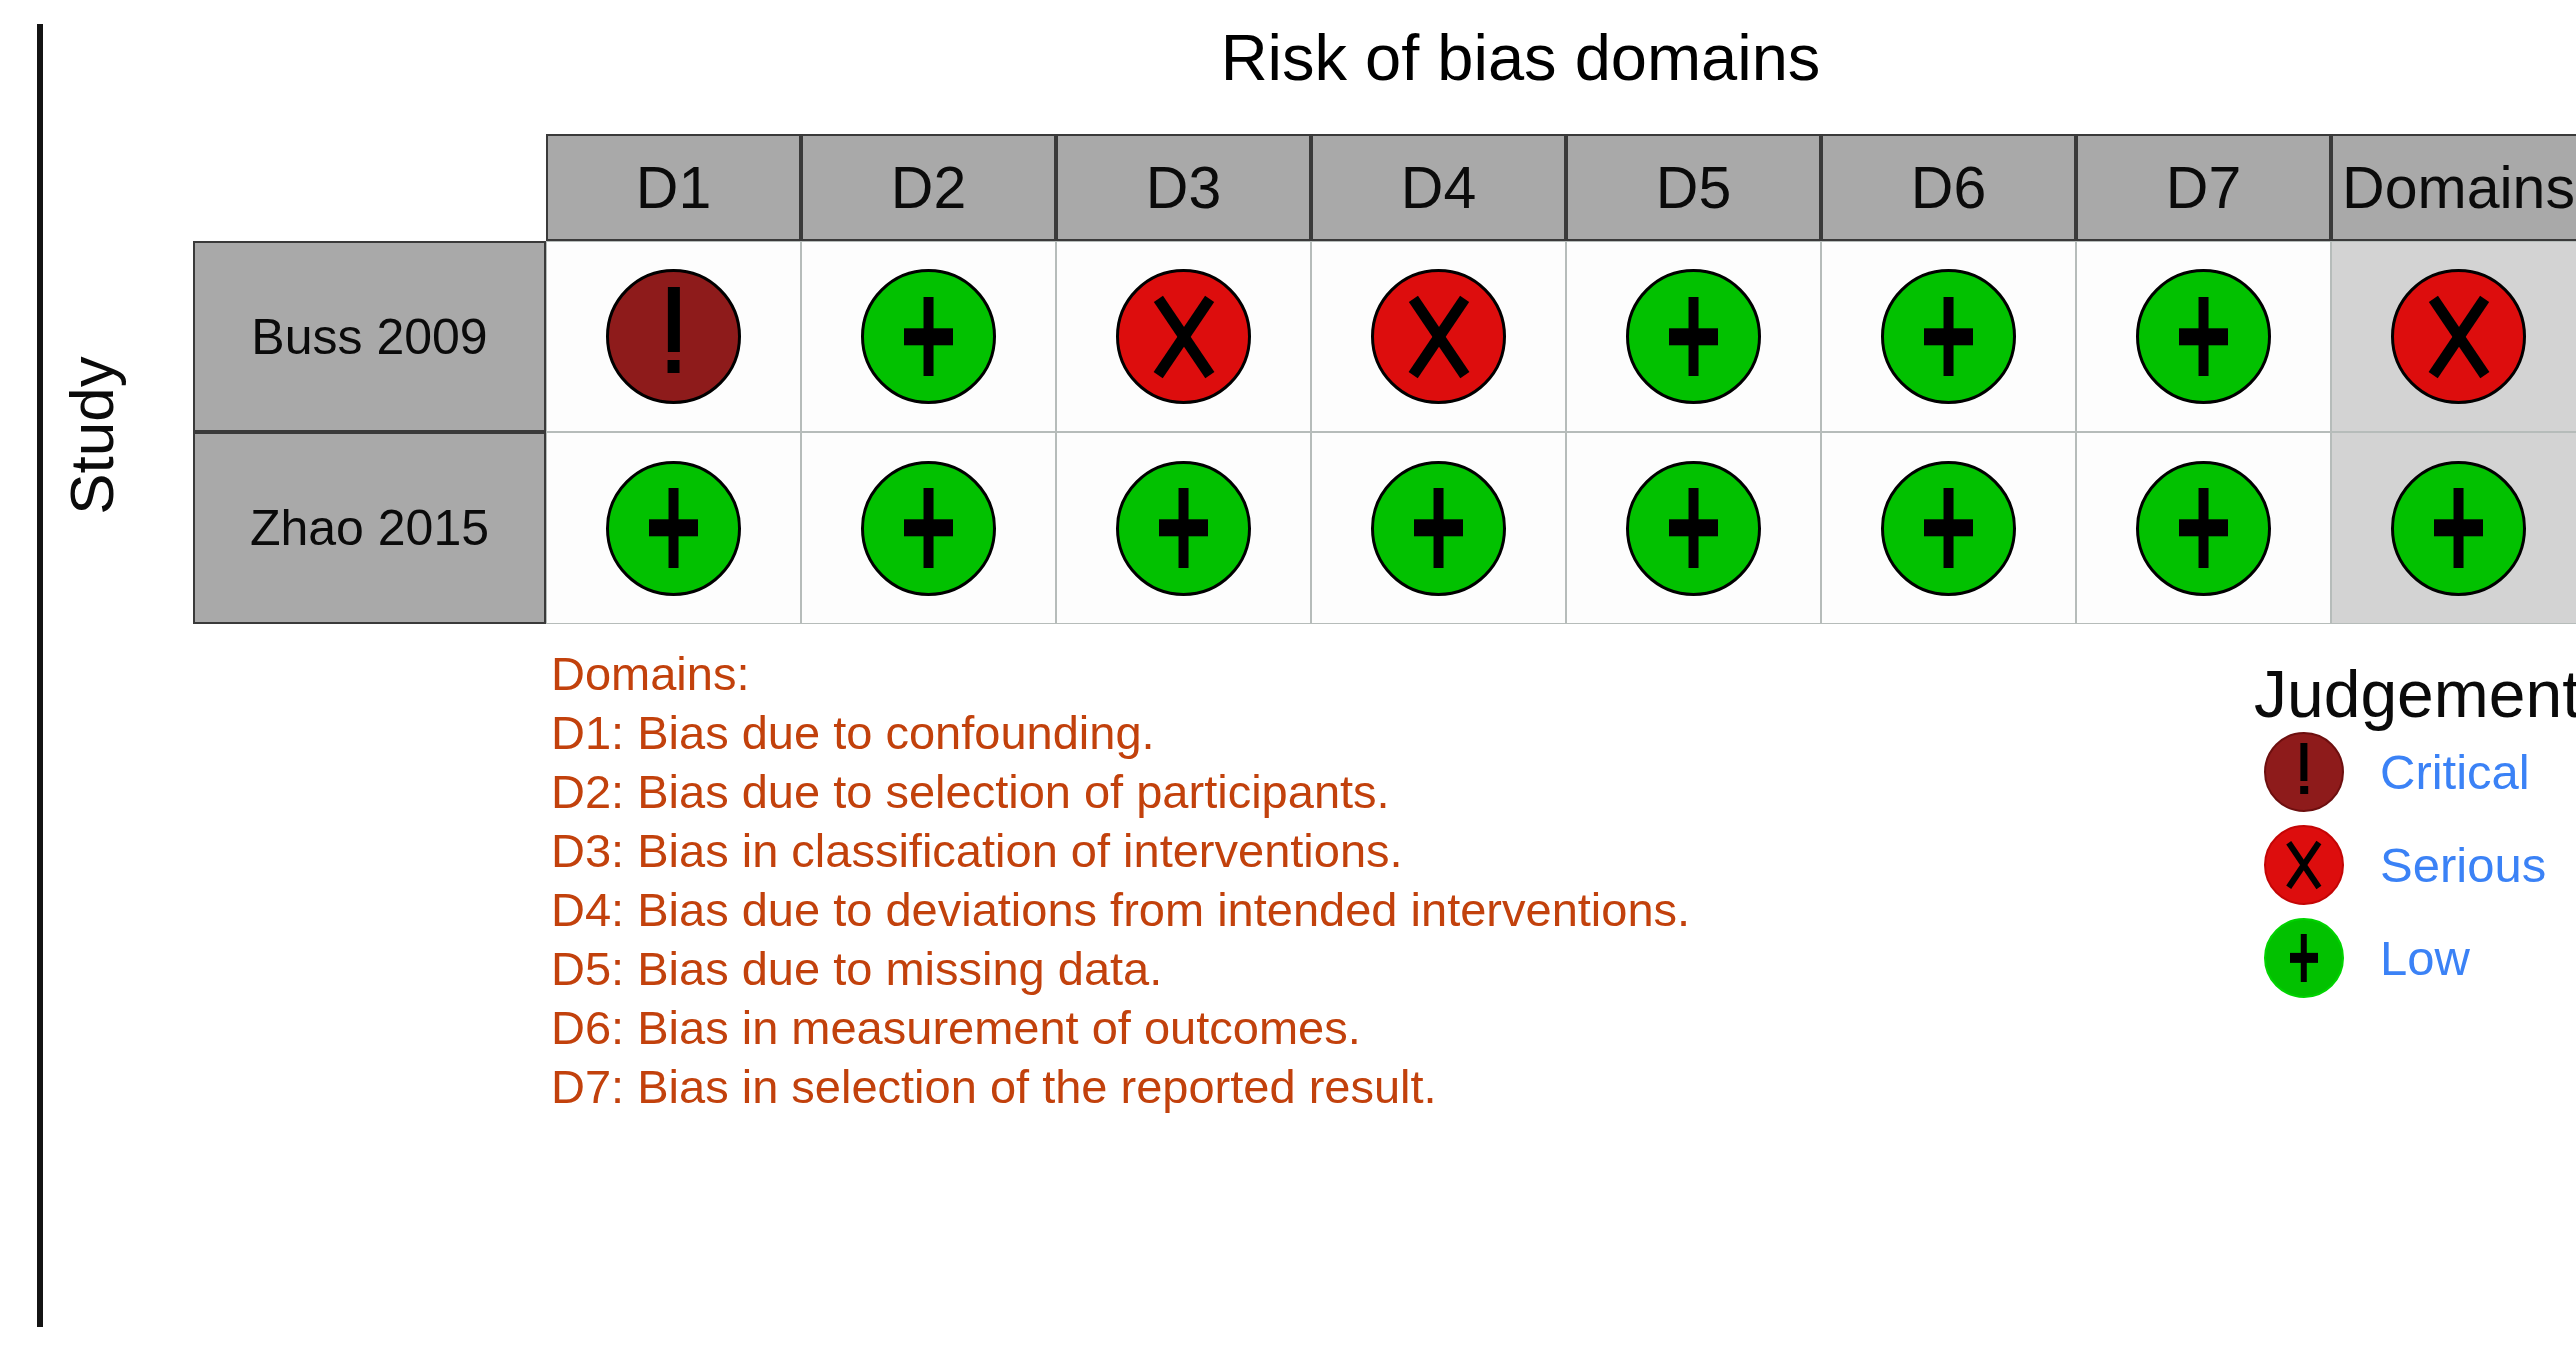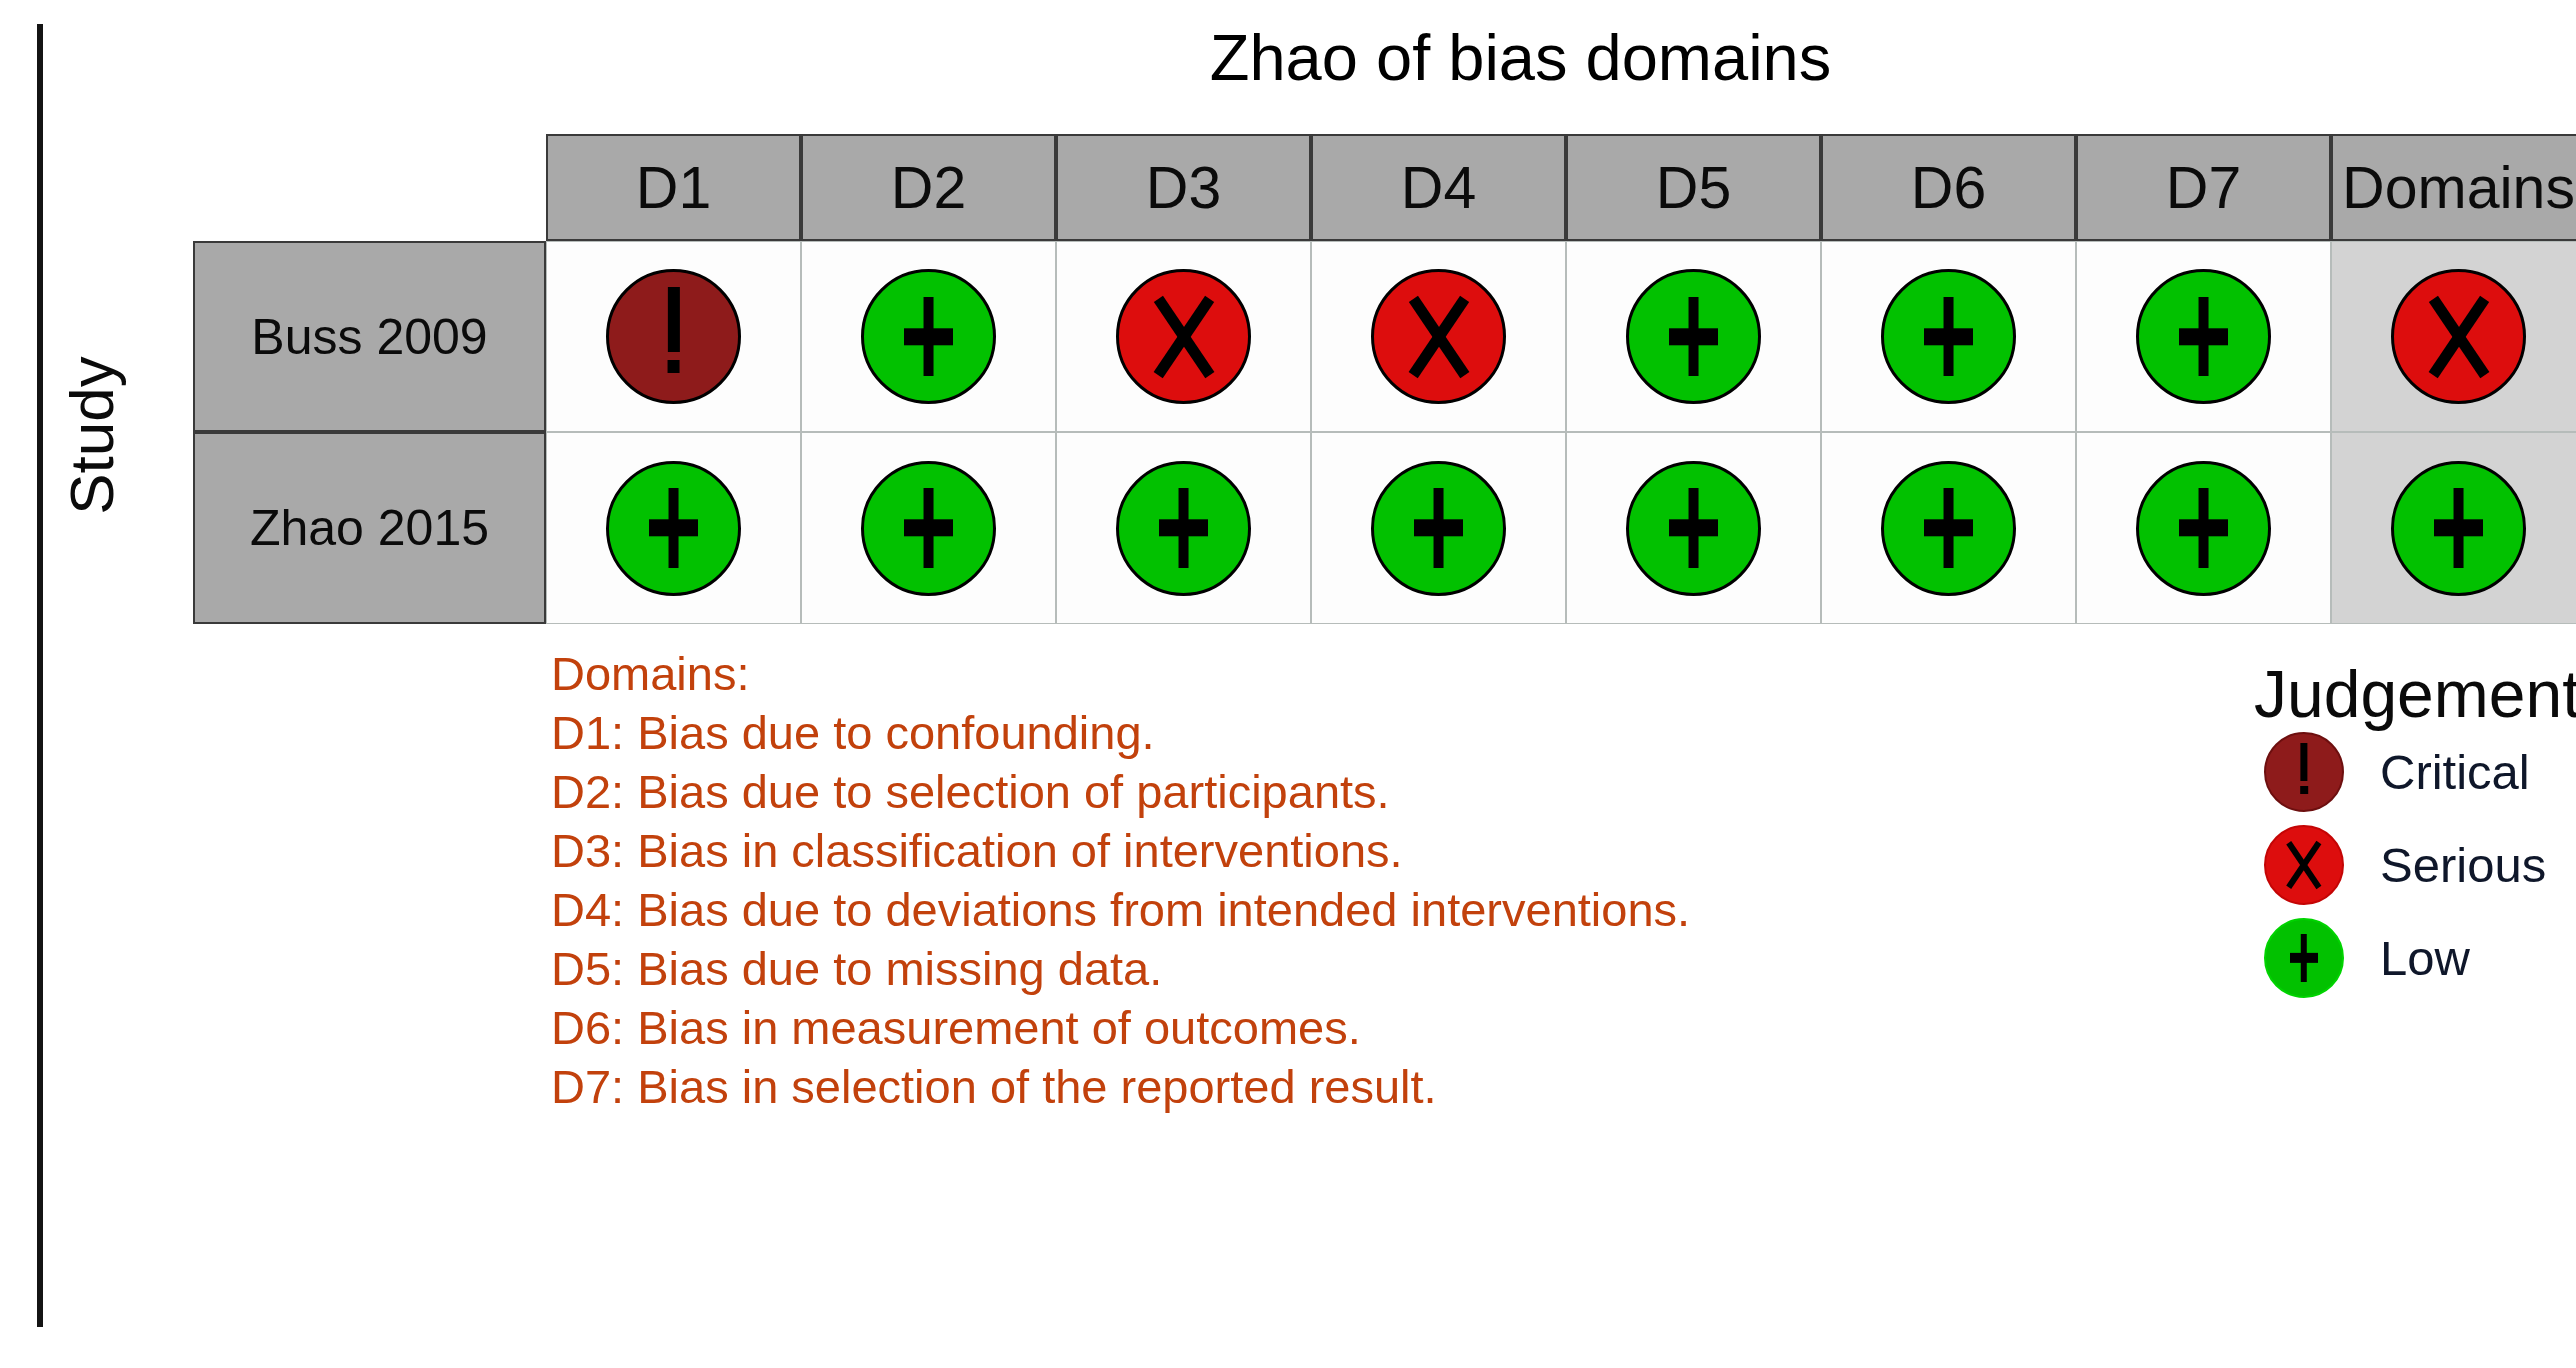--- a/index.html
+++ b/index.html
@@ -96,28 +96,28 @@
   
   .legend-title {
     position: absolute; left: 2254px; top: 656px; width: 244px;
     text-align: center; font-size: 66px; color: #0a0a0a;
   }
   .legend-items {
     position: absolute; left: 2264px; top: 734px;
     display: flex; flex-direction: column; gap: 17px;
   }
   .legend-item { display: flex; align-items: center; gap: 36px; height: 76px; }
-  .legend-label { font-size: 49px; color: #0f172a; white-space: nowrap; }
+  .legend-label { font-size: 49px; color: #3b82f6; white-space: nowrap; }
 </style>
 </head>
 <body>
 
 <div class="left-rule"></div>
 
-<div class="chart-title">Zhao of bias domains</div>
+<div class="chart-title">Risk of bias domains</div>
 
 <div class="study-axis">
   <span>Study</span>
 </div>
 
 <div class="rob-table">
     <div class="corner-spacer"></div>
     <div class="col-header">D1</div>
     <div class="col-header">D2</div>
     <div class="col-header">D3</div>

